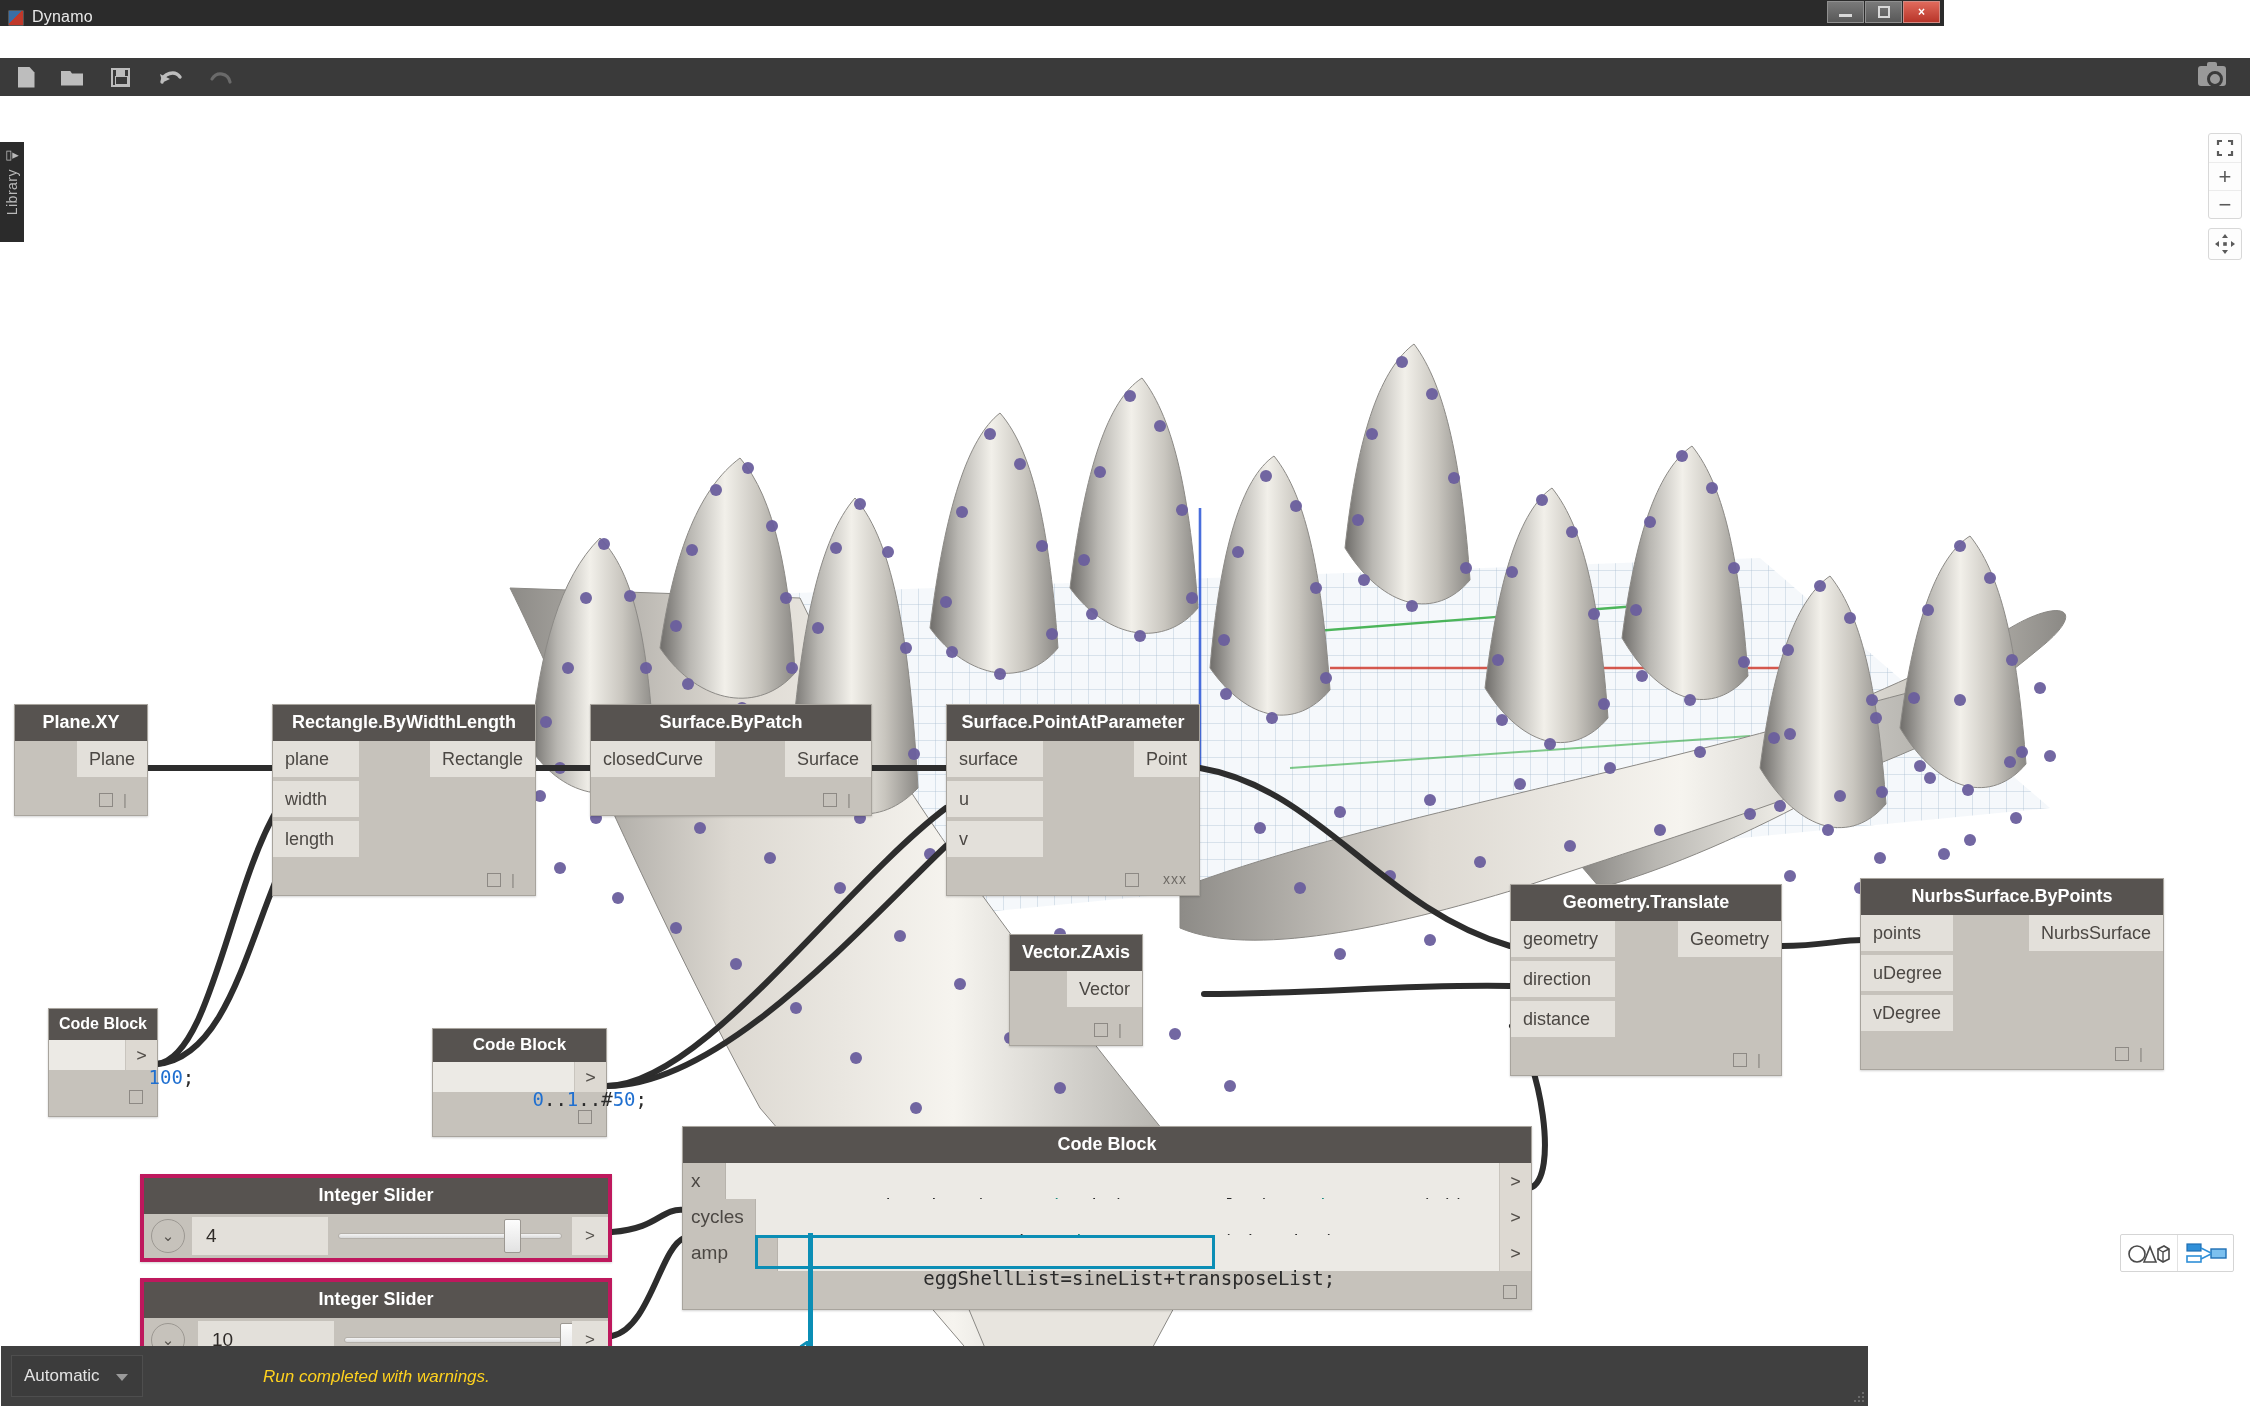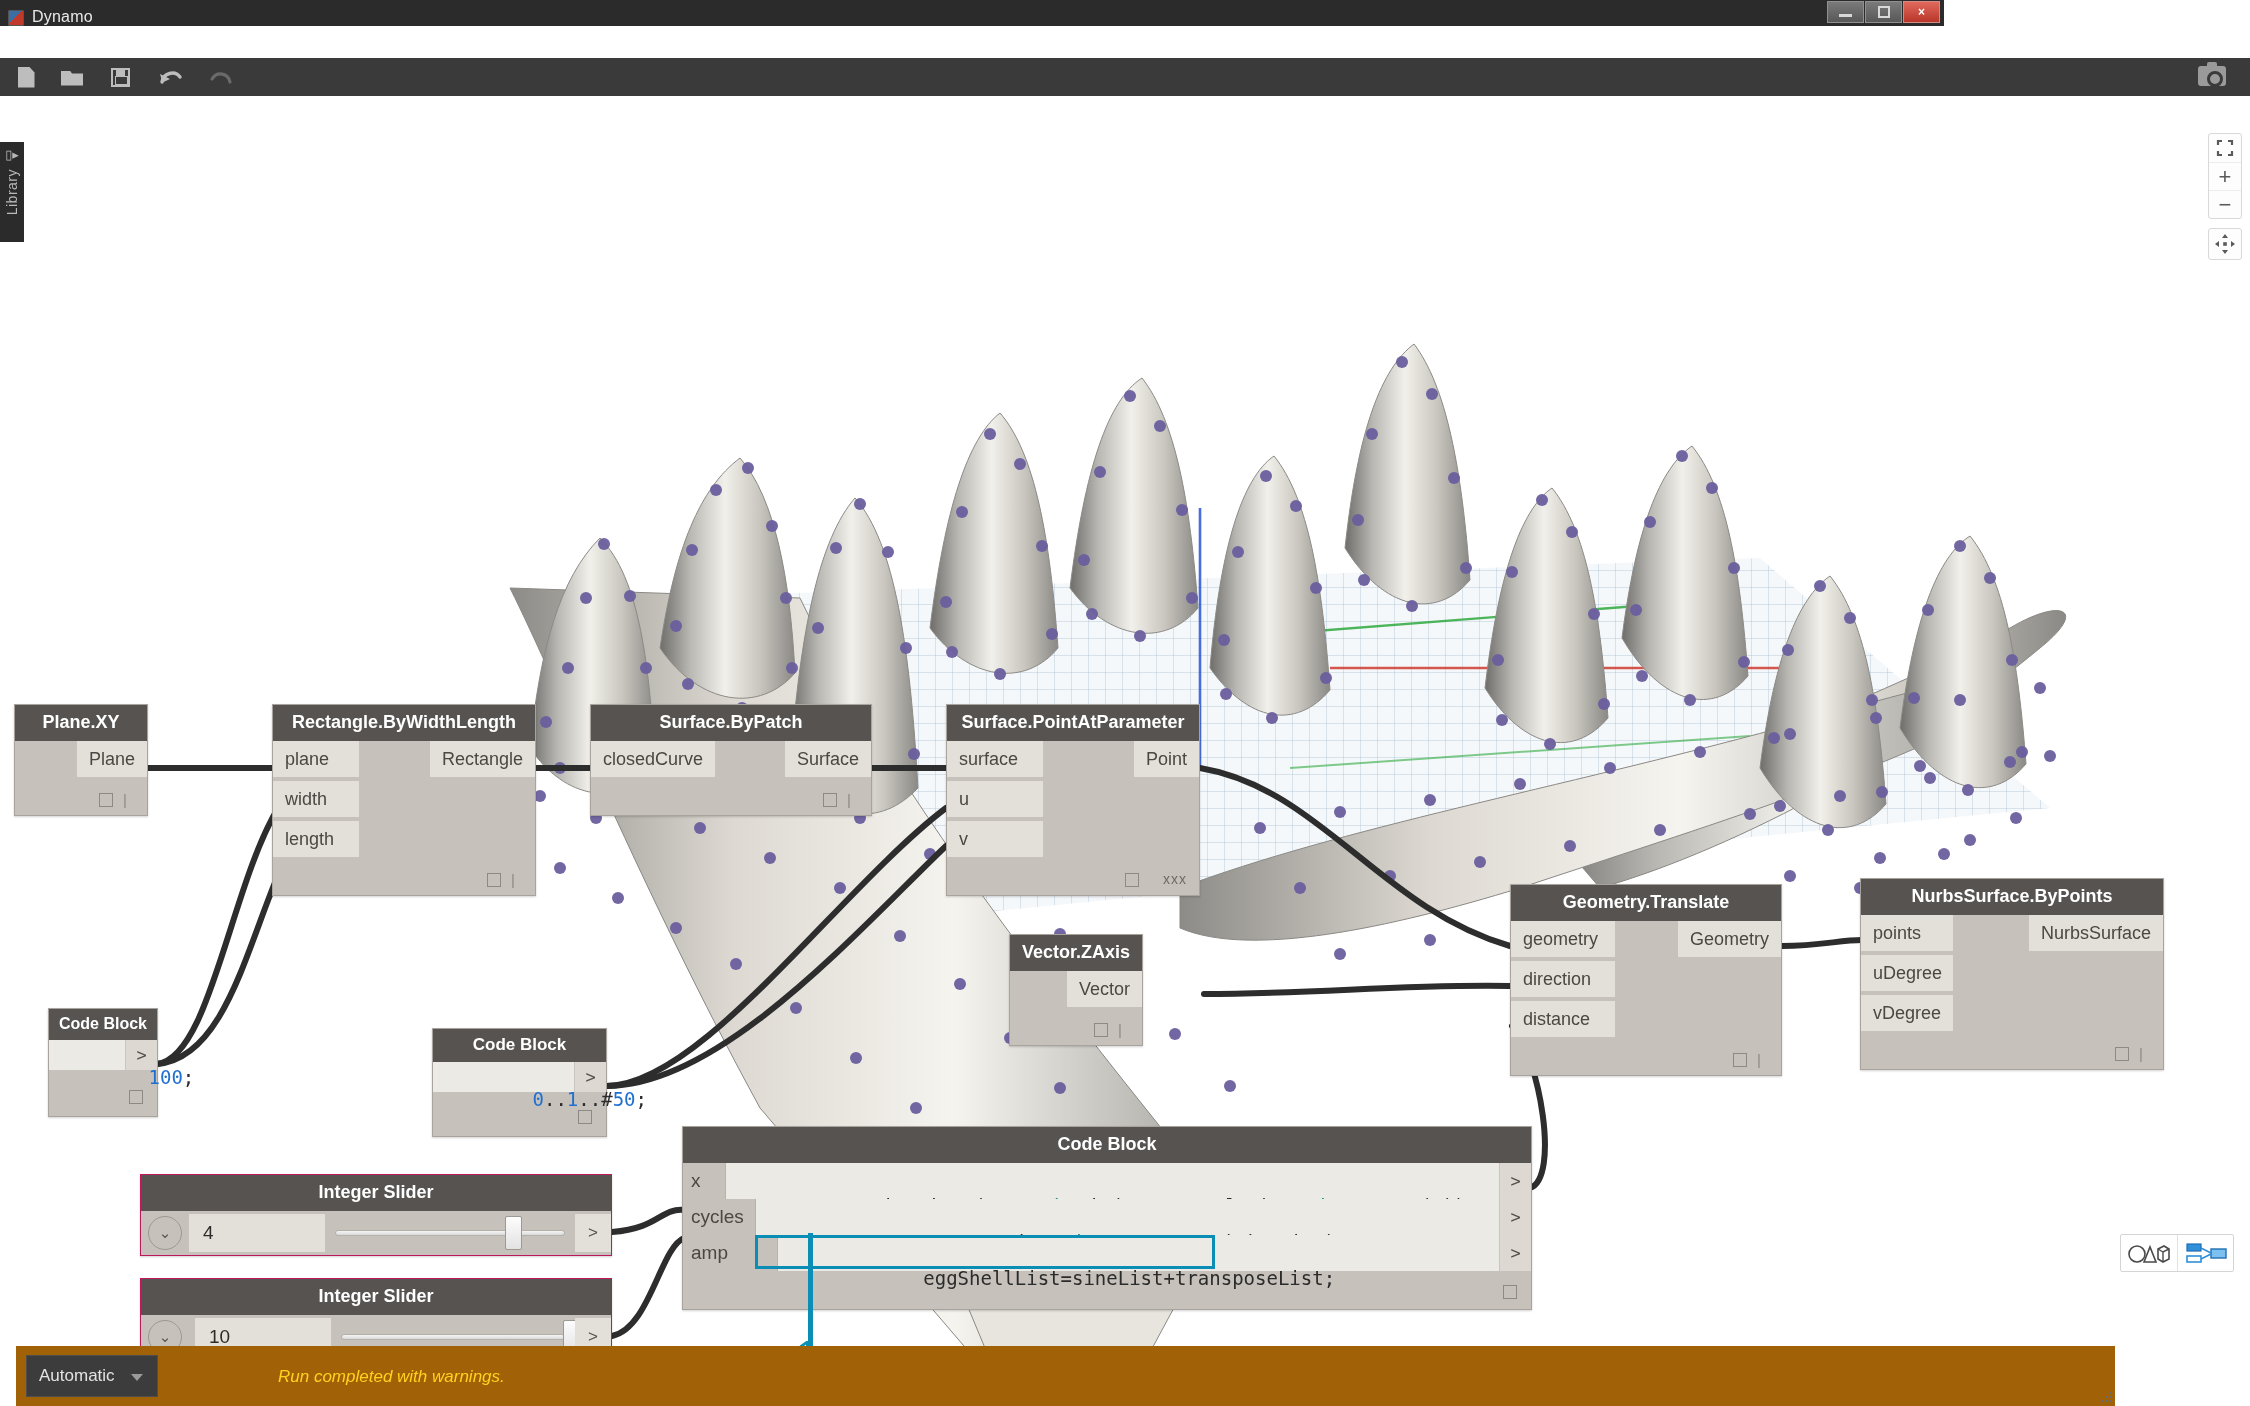--- a/index.html
+++ b/index.html
@@ -230,21 +230,21 @@
     position:absolute; right:0; top:0; width: 32px; height: 100%;
     background: #ddd9d2; border-left: 1px solid #c9c5be;
     display:flex; align-items:center; justify-content:center;
     color:#55514c; font-size:17px;
   }
   .tok-num { color: #1f6fd0; }
   .tok-cls { color: #1a8a7c; }
   .tok-plain { color: #2b2b2b; }
 
   
-  .slider-node { position: absolute; background:#c6c2bb; border:1px solid #be185d; box-shadow:0 1px 2px rgba(0,0,0,.18); }
+  .slider-node { position: absolute; background:#c6c2bb; border:4px solid #be185d; box-shadow:0 1px 2px rgba(0,0,0,.18); }
   .slider-row { display:flex; align-items:center; height: 44px; }
   .expander {
     width: 34px; height: 34px; margin: 0 7px;
     border: 1px solid #9c9892; border-radius: 50%;
     display:flex; align-items:center; justify-content:center;
     color:#55514c; font-size: 15px;
     flex: 0 0 auto;
   }
   .slider-val {
     background:#e3e0da; height: 38px;
@@ -281,22 +281,22 @@
   .callout-line {
     position: absolute; width: 5px; background: #0b8eb5;
   }
   .callout-num {
     position: absolute; color: #0b8eb5; font-size: 40px;
     font-family: "Liberation Sans", sans-serif;
   }
 
   
   .statusbar {
-    position: absolute; left: 16px; top: 1346px; width: 2099px; height: 60px;
-    background: #a16207;
+    position: absolute; left: 1px; top: 1346px; width: 1867px; height: 60px;
+    background: #404040;
   }
   .run-mode {
     position: absolute; left: 10px; top: 9px;
     width: 132px; height: 42px;
     background: #3c3c3c; border: 1px solid #4e4e4e;
     display:flex; align-items:center;
     color:#e3e3e3; font-size:17px;
     padding-left: 12px;
   }
   .run-mode .caret {

